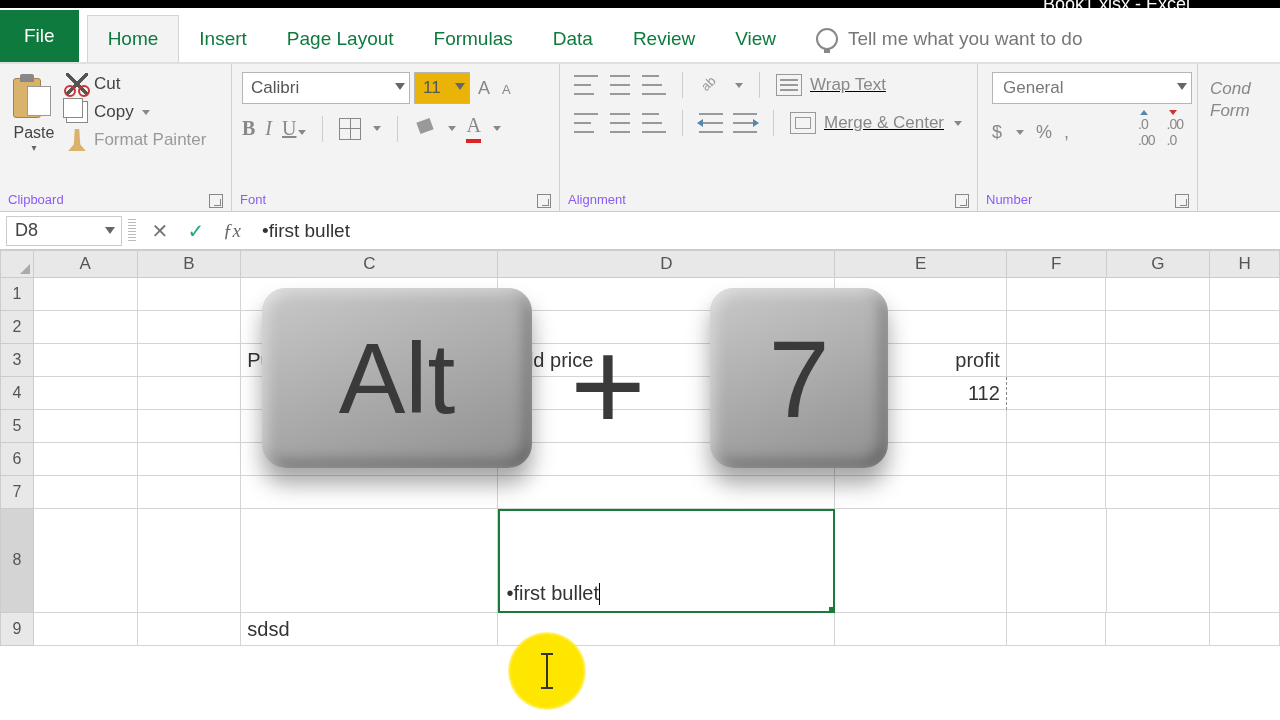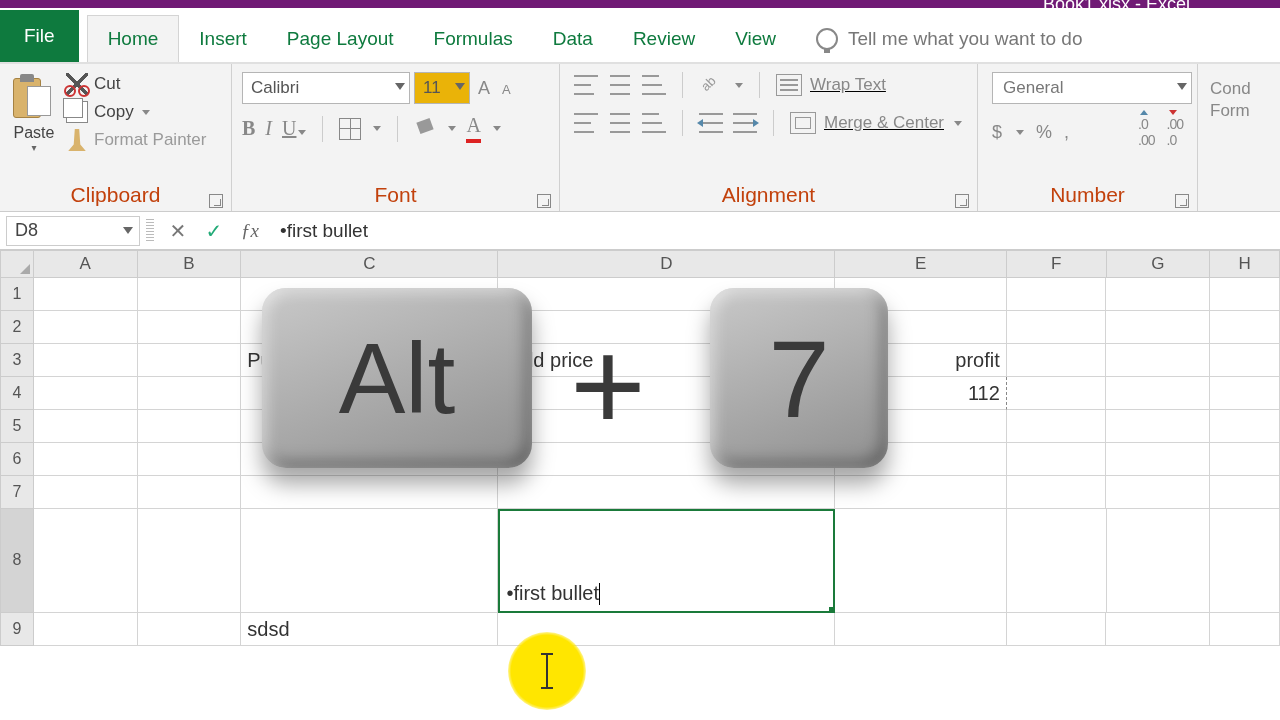--- a/index.html
+++ b/index.html
@@ -1,34 +1,34 @@
 <!DOCTYPE html>
 <html><head>
 <meta charset="utf-8">
 <style>
 * { margin:0; padding:0; box-sizing:border-box; font-family:'Segoe UI',Tahoma,sans-serif; user-select:none; }
 body { width:1280px; height:720px; overflow:hidden; background:#fff; position:relative; }
 
 
-.titlebar { height:8px; background:#701a75; position:relative; }
+.titlebar { height:8px; background:#000000; position:relative; }
 .titletext { position:absolute; right:90px; top:-6px; color:#fff; font-size:18px; white-space:nowrap; }
 
 
 .tabs { height:56px; background:#fff; display:flex; align-items:flex-end; border-bottom:2px solid #e0e0e0; position:relative; }
 .tab { padding:12px 20px; font-size:19px; color:#0e7a3e; cursor:pointer; }
 .tab.file { background:#0e7a3e; color:#fff; padding:15px 24px; margin-right:8px; }
 .tab.active { background:#f3f3f3; border:1px solid #d4d4d4; border-bottom:none; }
 .tell { display:flex; align-items:center; gap:10px; color:#777; font-size:19px; margin-left:20px; padding:12px 0; }
 .bulb { width:22px; height:22px; border:2px solid #888; border-radius:50%; position:relative; }
 .bulb::after { content:''; position:absolute; bottom:-5px; left:6px; width:6px; height:5px; background:#888; }
 
 
 .ribbon { height:148px; background:#f3f3f3; border-bottom:1px solid #ccc; display:flex; }
 .group { border-right:1px solid #d0d0d0; padding:6px 8px 0 8px; display:flex; flex-direction:column; justify-content:space-between; }
-.glabel { text-align:center; font-size:21px; color:#c2410c; padding:4px 0; position:relative; }
+.glabel { font-size:13px; color:#8b5cf6; padding:4px 0; position:relative; }
 .dlaunch { position:absolute; right:0; bottom:3px; width:14px; height:14px; border:1px solid #888; }
 .dlaunch::after { content:''; position:absolute; right:1px; bottom:1px; width:6px; height:6px; border-right:1px solid #888; border-bottom:1px solid #888; }
 
 
 .clip-body { display:flex; gap:6px; }
 .paste { width:52px; text-align:center; }
 .paste-ico { width:42px; height:50px; margin:2px auto; position:relative; }
 .paste-ico .board { width:28px; height:40px; background:#d9b36c; border:1px solid #a58243; border-radius:3px; position:absolute; top:6px; left:0; }
 .paste-ico .clip { width:14px; height:8px; background:#888; position:absolute; top:2px; left:7px; border-radius:2px 2px 0 0; }
 .paste-ico .doc { width:24px; height:30px; background:#fff; border:1px solid #999; position:absolute; top:14px; left:14px; }
@@ -87,25 +87,25 @@
 .num-body{display:flex;flex-direction:column;gap:12px;padding:2px 6px;}
 .numfmt{width:200px;height:32px;border:1px solid #b5b5b5;background:#fff;display:flex;align-items:center;padding:0 10px;font-size:17px;color:#777;position:relative;}
 .nrow{display:flex;gap:12px;align-items:center;}
 .nbtn{font-size:18px;color:#888;cursor:pointer;}
 .dec{font-size:14px;color:#888;letter-spacing:-1px;position:relative;}
 .dec::before{content:'';position:absolute;top:-6px;left:2px;border-left:4px solid transparent;border-right:4px solid transparent;}
 .dec.inc::before{border-bottom:5px solid #58a;}
 .dec.decr::before{border-top:5px solid #c33;}
 
 
-.cond{font-size:17px;color:#888;padding:8px 4px;line-height:1.3;}
+.cond{font-size:17px;color:#888;padding:8px 4px;line-height:1.3;font-style:italic;}
 
 
 .fbar{height:38px;border-bottom:1px solid #ccc;display:flex;align-items:center;background:#fff;}
-.namebox{width:134px;height:30px;border:1px solid #ccc;margin:0 6px;display:flex;align-items:center;padding:0 8px;font-size:18px;color:#444;position:relative;}
+.namebox{width:116px;height:30px;border:1px solid #ccc;margin:0 6px;display:flex;align-items:center;padding:0 8px;font-size:18px;color:#444;position:relative;}
 .namebox .dd{right:6px;}
 .fgrip{width:8px;height:24px;background:repeating-linear-gradient(#bbb,#bbb 1px,transparent 1px,transparent 3px);margin-right:6px;}
 .fbtn{width:36px;height:30px;display:flex;align-items:center;justify-content:center;font-size:20px;color:#777;cursor:pointer;}
 .fbtn.ok{color:#2a7;}
 .fx{font-style:italic;font-family:'Times New Roman',serif;font-size:19px;color:#666;}
 .finput{flex:1;padding:0 12px;font-size:19px;color:#333;}
 
 
 .grid{position:relative;}
 .colhdrs{display:flex;height:28px;background:#e8e8e8;}

